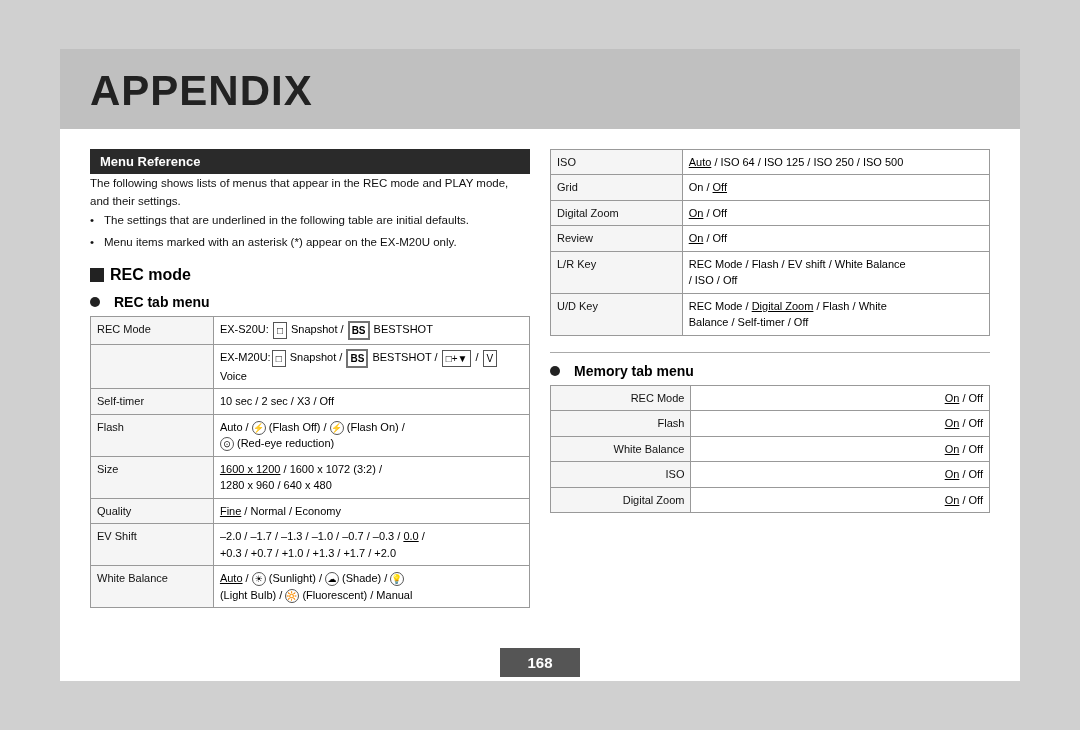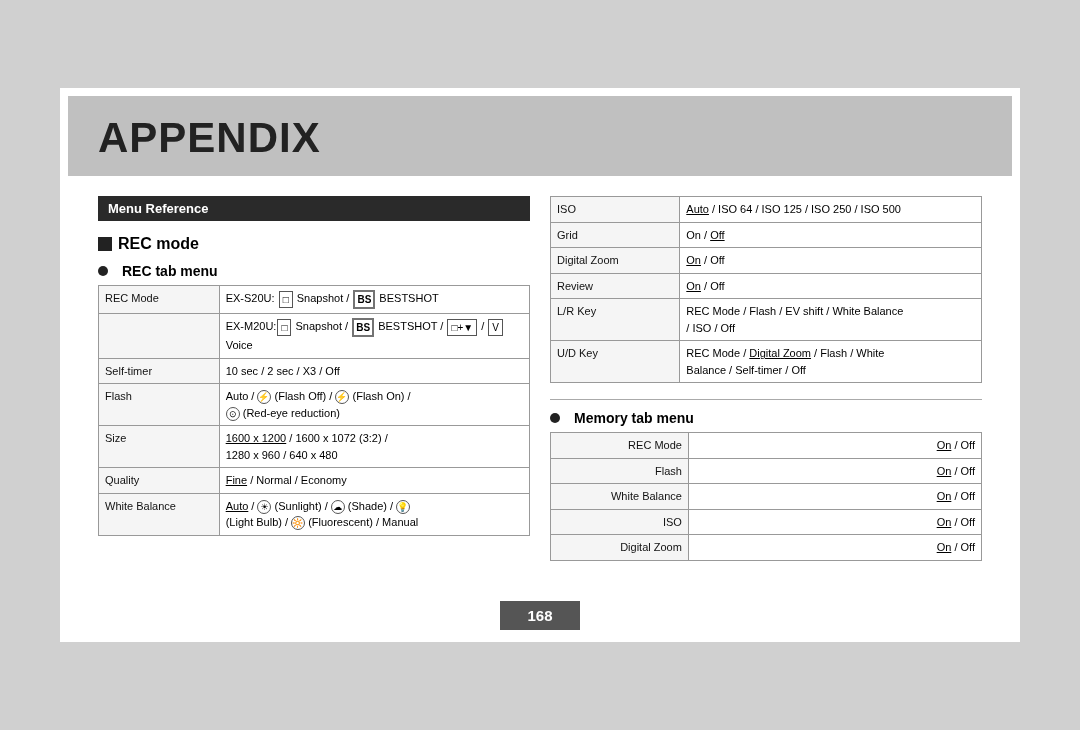--- a/index.html
+++ b/index.html
@@ -9,21 +9,21 @@
       background: #d0d0d0;
       display: flex;
       justify-content: center;
       align-items: center;
       min-height: 730px;
       width: 1080px;
     }
     .page {
       width: 960px;
       background: #ffffff;
-      padding: 8px;
+      padding: 0;
       position: relative;
     }
     .header-bar {
       background: #c0c0c0;
       padding: 18px 30px 14px 30px;
     }
     .page-title {
       font-size: 42px;
       font-weight: bold;
       color: #222;
@@ -185,20 +185,25 @@
     <div class="page-title">APPENDIX</div>
   </div>
 
   <div class="content">
 
     <div class="left-col">
 
       <div class="section-header">Menu Reference</div>
 
       <div class="intro-text">
+        <p>The following shows lists of menus that appear in the REC mode and PLAY mode, and their settings.</p>
+        <ul>
+          <li>The settings that are underlined in the following table are initial defaults.</li>
+          <li>Menu items marked with an asterisk (*) appear on the EX-M20U only.</li>
+        </ul>
       </div>
 
       <div class="rec-mode-title">
         <span class="square-icon"></span>
         <span>REC mode</span>
       </div>
 
       <div class="sub-section-title">
         <span class="dot-icon"></span>
         <span>REC tab menu</span>
@@ -222,20 +227,24 @@
             <td>Flash</td>
             <td>Auto / <span class="icon-circle">⚡</span> (Flash Off) / <span class="icon-circle">⚡</span> (Flash On) /<br><span class="icon-circle">⊙</span> (Red-eye reduction)</td>
           </tr>
           <tr>
             <td>Size</td>
             <td><u>1600 x 1200</u> / 1600 x 1072 (3:2) /<br>1280 x 960 / 640 x 480</td>
           </tr>
           <tr>
             <td>Quality</td>
             <td><u>Fine</u> / Normal / Economy</td>
+          </tr>
+          <tr>
+            <td>EV Shift</td>
+            <td>–2.0 / –1.7 / –1.3 / –1.0 / –0.7 / –0.3 / <u>0.0</u> /<br>+0.3 / +0.7 / +1.0 / +1.3 / +1.7 / +2.0</td>
           </tr>
           <tr>
             <td>White Balance</td>
             <td><u>Auto</u> / <span class="icon-circle">☀</span> (Sunlight) / <span class="icon-circle">☁</span> (Shade) / <span class="icon-circle">💡</span><br>(Light Bulb) / <span class="icon-circle">🔆</span> (Fluorescent) / Manual</td>
           </tr>
         </tbody>
       </table>
     </div>
 
     <div class="right-col">

